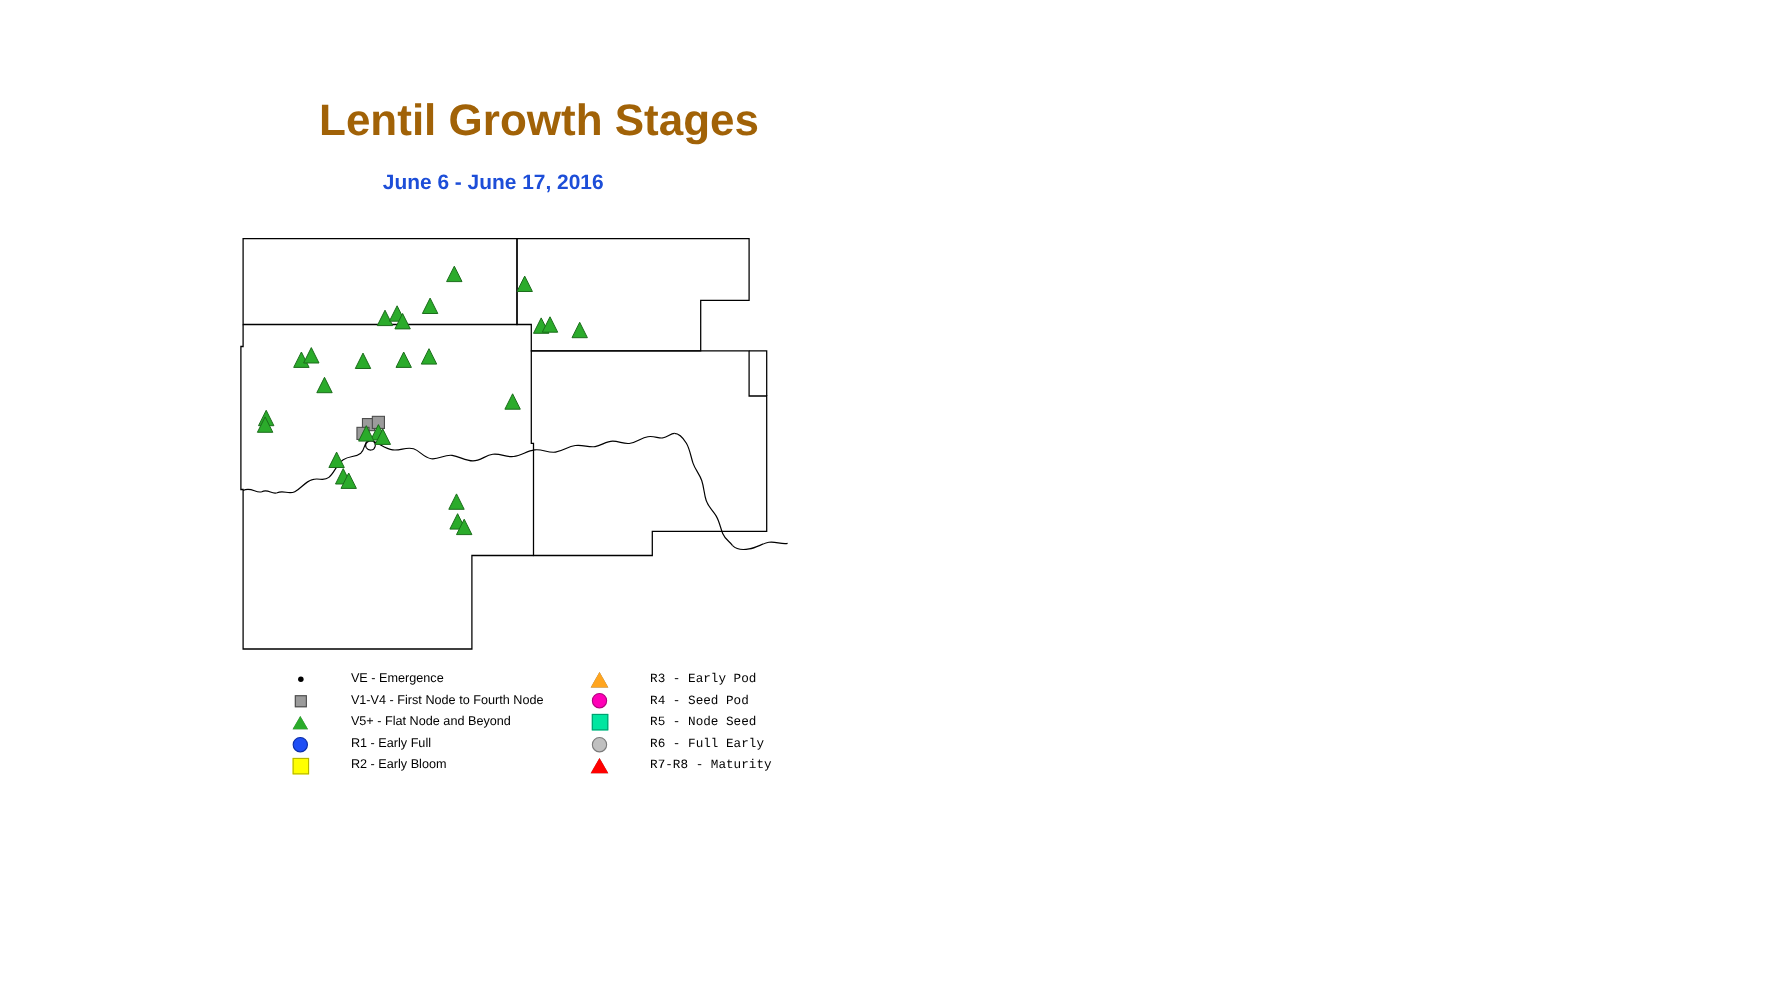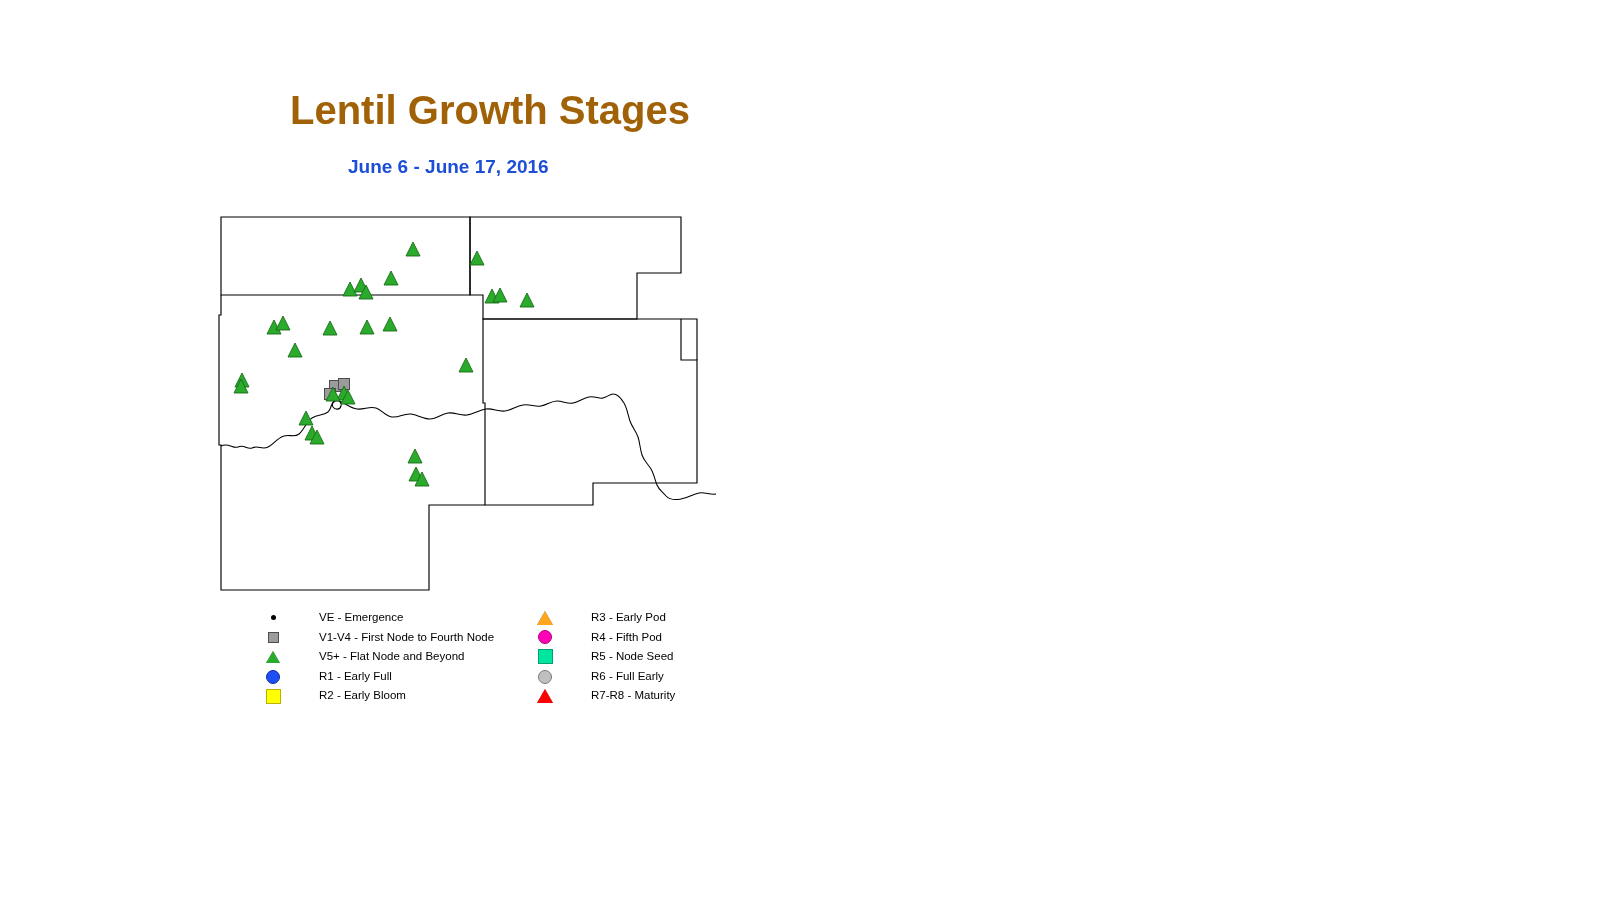--- a/index.html
+++ b/index.html
@@ -55,21 +55,21 @@
     left: 262px;
     top: 608px;
     width: 420px;
     height: 110px;
   }
   .legend-col {
     position: absolute;
     top: 0;
   }
   .legend-col.left  { left: 0px; }
-  .legend-col.right { left: 272px; }
+  .legend-col.right { left: 272px; font-family: Liberation Mono, monospace; }
   .legend-row {
     position: relative;
     height: 19.6px;
     display: flex;
     align-items: center;
     gap: 32px;
   }
   .legend-sym {
     width: 22px;
     height: 19px;
@@ -262,21 +262,21 @@
         <span class="legend-sym">
           <span class="sym-tri" style="border-bottom-color:#ffa51f;"></span>
         </span>
         <span class="legend-label">R3 - Early Pod</span>
       </div>
 
       <div class="legend-row">
         <span class="legend-sym">
           <span class="sym-circle" style="background:#ff00b7;border:1px solid #b3007f;"></span>
         </span>
-        <span class="legend-label">R4 - Fifth Pod</span>
+        <span class="legend-label">R4 - Seed Pod</span>
       </div>
 
       <div class="legend-row">
         <span class="legend-sym">
           <span class="sym-square big" style="background:#00e6a0;border:1px solid #00a070;"></span>
         </span>
         <span class="legend-label">R5 - Node Seed</span>
       </div>
 
       <div class="legend-row">

